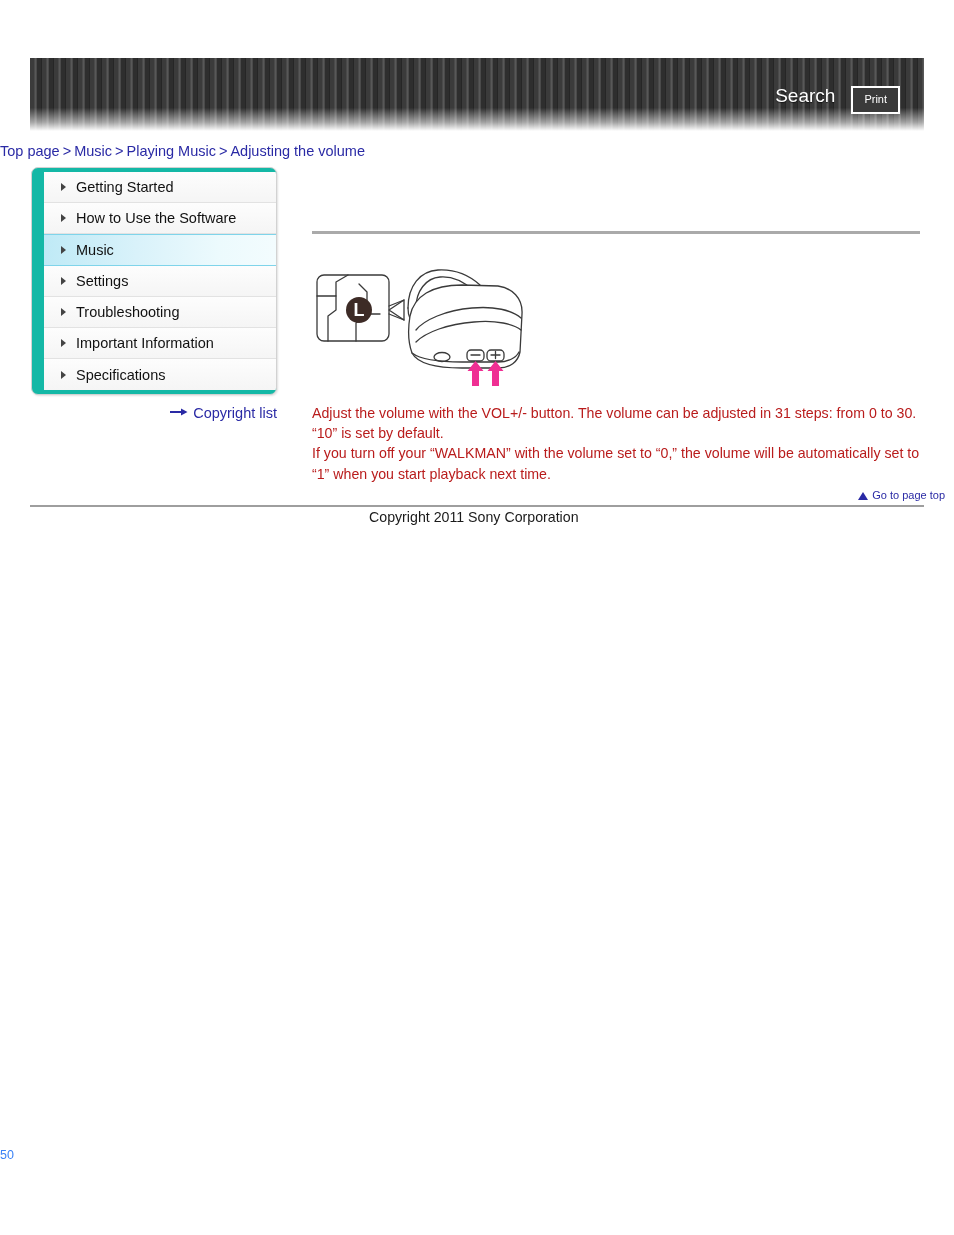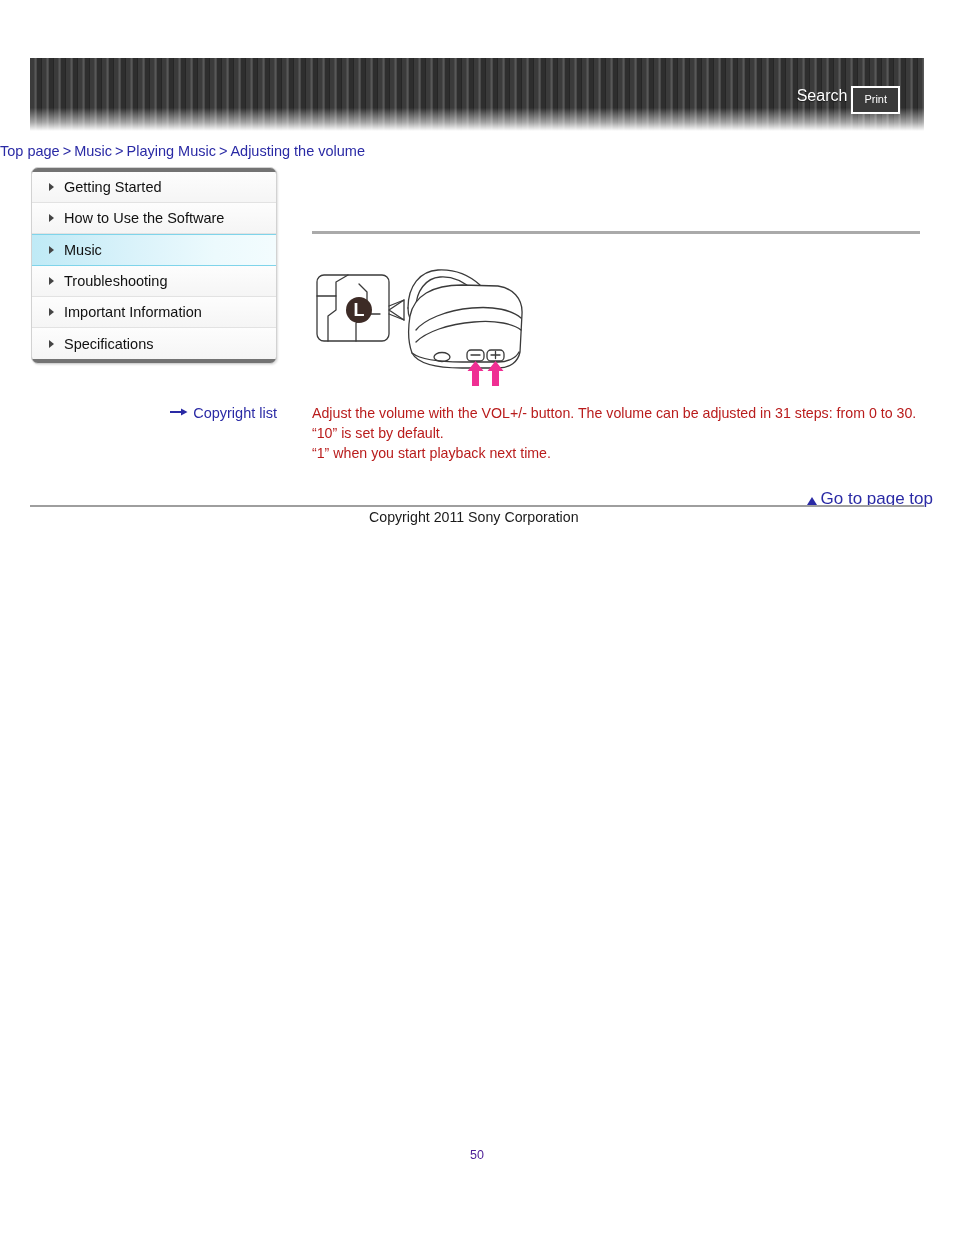--- a/index.html
+++ b/index.html
@@ -39,23 +39,23 @@
     right: 0;
     top: 0;
     height: 100%;
     display: flex;
     align-items: flex-start;
     padding-top: 28px;
     box-sizing: border-box;
   }
   .search-label {
     color: #ffffff;
-    font-size: 16px;
+    font-size: 19px;
     line-height: 19px;
-    margin-right: 4px;
+    margin-right: 16px;
     text-shadow: 0 1px 1px rgba(0,0,0,0.6);
   }
   .print-button {
     color: #ffffff;
     font-size: 11px;
     line-height: 17px;
     border: 2px solid #ffffff;
     background: #3a3a3a;
     padding: 3px 11px 4px 11px;
     margin-right: 24px;
@@ -82,26 +82,26 @@
     color: #2a2aa5;
     margin: 0 3px;
   }
 
   
   .sidebar {
     position: absolute;
     left: 31px;
     top: 167px;
     width: 246px;
-    background: #737373;
+    background: #14b8a6;
     border: 1px solid #d2d2d2;
     border-radius: 7px;
     box-shadow: 1px 1px 2px rgba(0,0,0,0.12);
     overflow: hidden;
-    padding: 4px 0 4px 0;
+    padding: 4px 0 4px 12px;
     box-sizing: border-box;
   }
   .nav-item {
     position: relative;
     height: 31px;
     display: flex;
     align-items: center;
     padding-left: 17px;
     border-bottom: 1px solid #e2e2e2;
     background: linear-gradient(to bottom, #fdfdfd 0%, #f5f5f5 100%);
@@ -178,25 +178,25 @@
     width: 612px;
     font-size: 14.2px;
     line-height: 20.2px;
     color: #b91c1c;
   }
   .body-text p { margin: 0; }
 
   
   .page-top {
     position: absolute;
-    left: 0;
+    left: 12px;
     top: 489px;
     width: 920px;
     text-align: right;
-    font-size: 17px;
+    font-size: 11px;
     white-space: nowrap;
     cursor: pointer;
     padding-left: 13px;
   }
   .page-top .up-tri {
     display: inline-block;
     width: 0; height: 0;
     border-bottom: 8px solid #2a2aa5;
     border-left: 5px solid transparent;
     border-right: 5px solid transparent;
@@ -220,23 +220,22 @@
     font-size: 14.2px;
     color: #1a1a1a;
     white-space: nowrap;
   }
 
   .page-number {
     position: absolute;
     left: 0;
     top: 1148px;
     width: 954px;
-    text-align: center;
     font-size: 12.5px;
-    color: #4c1d95;
+    color: #3b82f6;
   }
 </style>
 </head>
 <body>
 
 <div class="header-banner">
   <div class="header-banner-inner">
     <span class="search-label">Search</span>
     <button class="print-button">Print</button>
   </div>
@@ -249,20 +248,24 @@
     <span class="tri"></span>
     <span class="nav-label">Getting Started</span>
   </div>
   <div class="nav-item">
     <span class="tri"></span>
     <span class="nav-label">How to Use the Software</span>
   </div>
   <div class="nav-item active">
     <span class="tri"></span>
     <span class="nav-label">Music</span>
+  </div>
+  <div class="nav-item">
+    <span class="tri"></span>
+    <span class="nav-label">Settings</span>
   </div>
   <div class="nav-item">
     <span class="tri"></span>
     <span class="nav-label">Troubleshooting</span>
   </div>
   <div class="nav-item">
     <span class="tri"></span>
     <span class="nav-label">Important Information</span>
   </div>
   <div class="nav-item">
@@ -322,20 +325,21 @@
     <g fill="#ef2f93">
       <path d="M163.5 103 L171.5 113 L167 113 L167 128 L160 128 L160 113 L155.5 113 Z"></path>
       <path d="M183.5 103 L191.5 113 L187 113 L187 128 L180 128 L180 113 L175.5 113 Z"></path>
     </g>
   </svg>
 </div>
 
 <div class="body-text">
   <p>Adjust the volume with the VOL+/- button. The volume can be adjusted in 31 steps: from 0 to 30.</p>
   <p>“10” is set by default.</p>
+  <p>If you turn off your “WALKMAN” with the volume set to “0,” the volume will be automatically set to</p>
   <p>“1” when you start playback next time.</p>
 </div>
 
 <div class="page-top">
   <span class="up-tri"></span><span class="pt-label">Go to page top</span>
 </div>
 <div class="footer-rule"></div>
 <div class="copyright">Copyright 2011 Sony Corporation</div>
 
 <div class="page-number">50</div>

